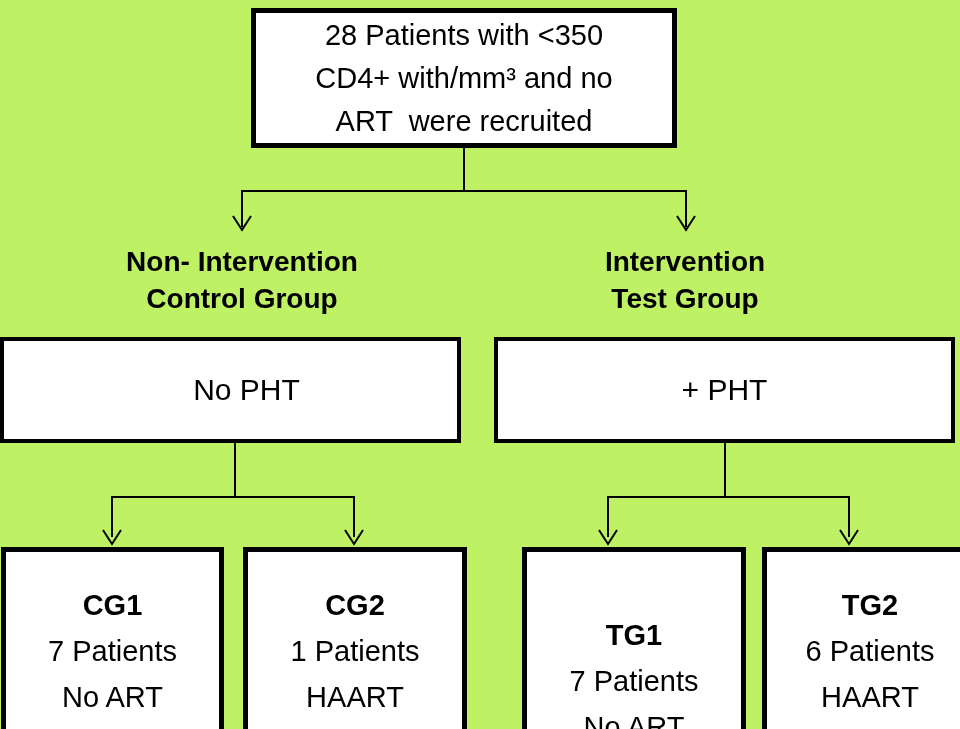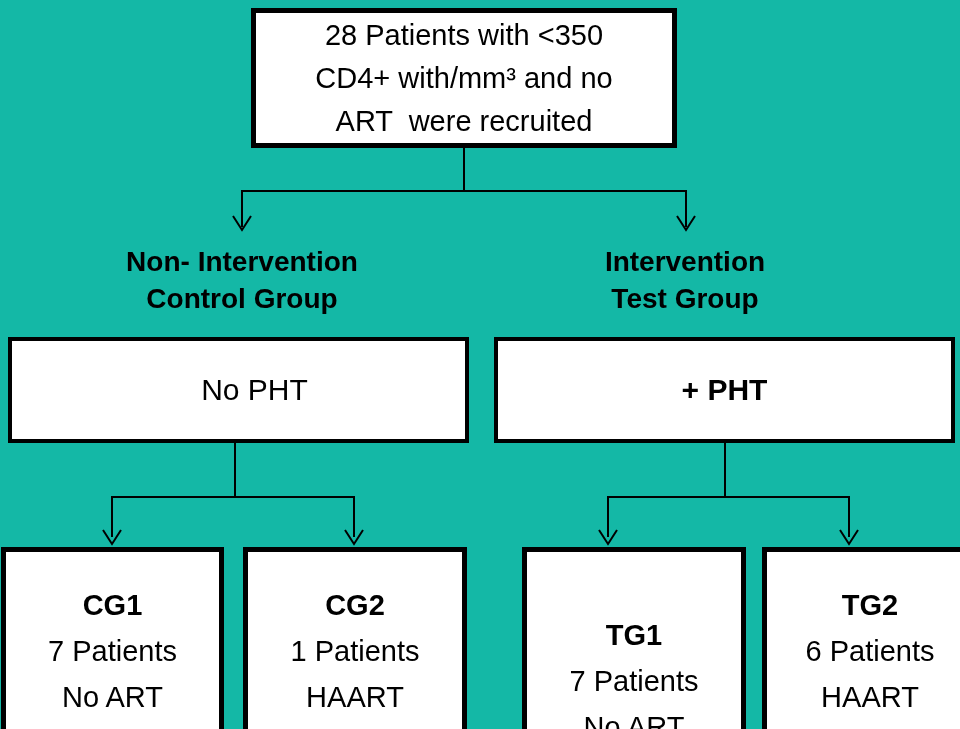--- a/index.html
+++ b/index.html
@@ -1,20 +1,20 @@
 <!DOCTYPE html>
 <html><head>
 <meta charset="utf-8">
 <style>
   html, body { margin: 0; padding: 0; background: #ffffff; }
   .canvas {
     position: relative;
     width: 960px;
     height: 729px;
-    background: #14b8a6;
+    background: #bef264;
     font-family: "Liberation Sans", sans-serif;
     color: #000000;
     overflow: hidden;
   }
   .connectors {
     position: absolute;
     left: 0; top: 0;
     width: 960px; height: 729px;
     pointer-events: none;
   }
@@ -47,22 +47,22 @@
     text-align: center;
   }
   .group-label-left  { left: 72px; }
   .group-label-right { left: 515px; }
   .mid-box {
     top: 337px;
     height: 106px;
     width: 461px;
     font-size: 30px;
   }
-  .mid-box-left  { left: 8px; padding-left: 32px; }
-  .mid-box-right { left: 494px; font-weight: bold; }
+  .mid-box-left  { left: 0; padding-left: 32px; }
+  .mid-box-right { left: 494px; }
   .sub-box {
     top: 547px;
     height: 208px;
     border-width: 5px;
     font-size: 29px;
     line-height: 46px;
   }
   .sub-box .code { font-weight: bold; }
   .sub-cg1 { left: 1px;   width: 223px; }
   .sub-cg2 { left: 243px; width: 224px; }

